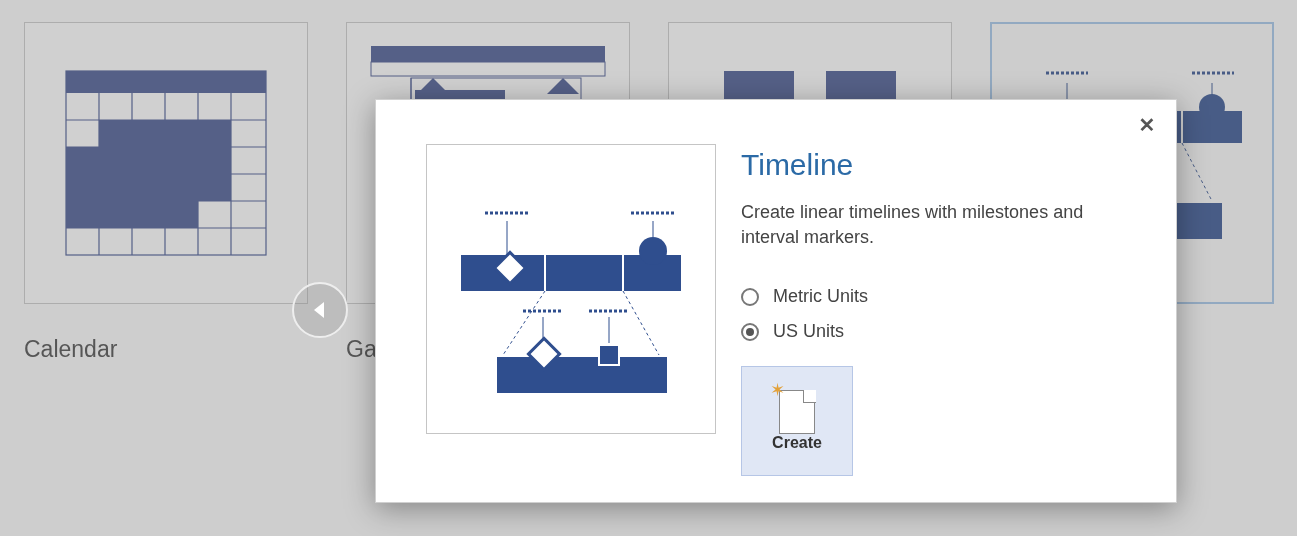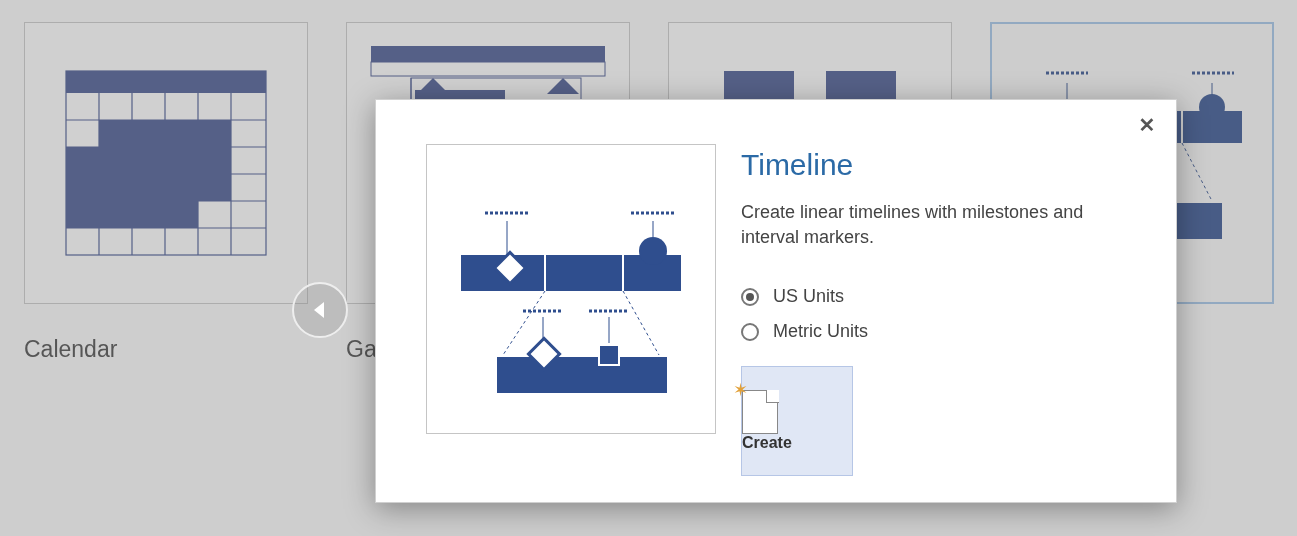--- a/index.html
+++ b/index.html
@@ -65,21 +65,21 @@
   .radio {
     width: 18px; height: 18px; border: 2px solid #777; border-radius: 50%;
     display: inline-flex; align-items: center; justify-content: center;
   }
   .radio.selected::after {
     content: ""; width: 8px; height: 8px; background: #555; border-radius: 50%;
   }
   .create-btn {
     position: absolute; left: 365px; top: 266px;
     width: 112px; height: 110px; background: #e0e7f5; border: 1px solid #b6c6e6;
-    display: flex; flex-direction: column; align-items: flex-start; justify-content: center;
+    display: flex; flex-direction: column; align-items: center; justify-content: center;
     gap: 0; cursor: pointer;
   }
   .create-btn .doc-icon {
     position: relative; width: 36px; height: 44px; background: #fff; border: 1.5px solid #888;
   }
   .create-btn .doc-icon::before {
     content: ""; position: absolute; top: -1.5px; right: -1.5px;
     width: 12px; height: 12px; background: #fff;
     border-left: 1.5px solid #888; border-bottom: 1.5px solid #888;
   }
@@ -245,26 +245,26 @@
         <line x1="82" y1="152" x2="122" y2="152" stroke="#2f4e8e" stroke-width="3" stroke-dasharray="3 2"></line>
         <line x1="148" y1="152" x2="188" y2="152" stroke="#2f4e8e" stroke-width="3" stroke-dasharray="3 2"></line>
       </svg>
     </div>
 
     <div class="pane">
       <h1>Timeline</h1>
       <p>Create linear timelines with milestones and interval markers.</p>
 
       <div class="radio-row">
+        <span class="radio"></span>
+        <span>Metric Units</span>
+      </div>
+      <div class="radio-row">
         <span class="radio selected"></span>
         <span>US Units</span>
-      </div>
-      <div class="radio-row">
-        <span class="radio"></span>
-        <span>Metric Units</span>
       </div>
     </div>
 
     <div class="create-btn">
       <div class="doc-icon">
         <span class="spark"></span>
       </div>
       <div class="cap">Create</div>
     </div>
   </div>

